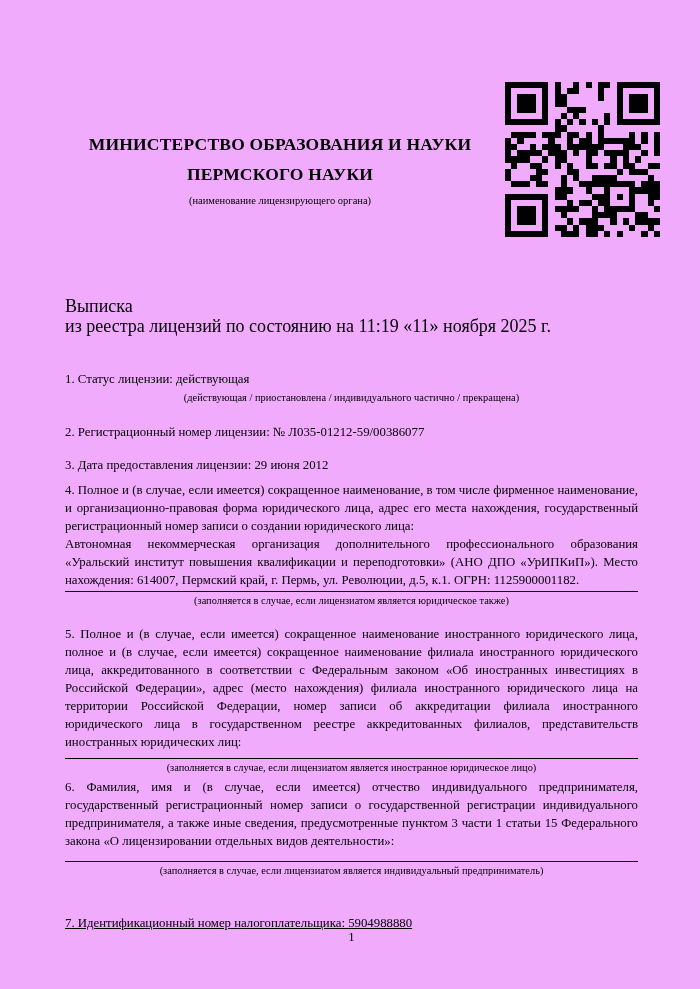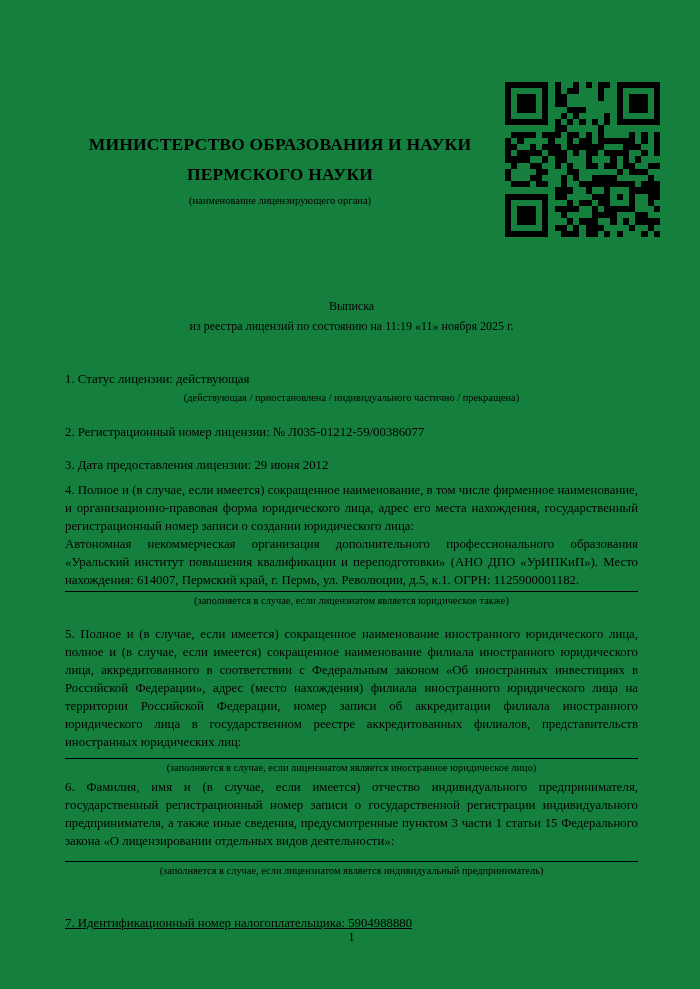--- a/index.html
+++ b/index.html
@@ -1,20 +1,20 @@
 <!DOCTYPE html>
 <html lang="ru"><head>
 <meta charset="utf-8">
 <style>
   html, body { margin: 0; padding: 0; background: #ffffff; }
   .page {
     position: relative;
     width: 700px;
     height: 989px;
-    background: #15803d;
+    background: #f0abfc;
     color: #000000;
     font-family: "Liberation Serif", "DejaVu Serif", serif;
     overflow: hidden;
   }
   .abs { position: absolute; left: 65px; right: 62px; }
 
   
   .ministry {
     position: absolute;
     left: 65px; top: 129px;
@@ -35,22 +35,22 @@
   .qr {
     position: absolute;
     left: 505px; top: 82px;
     width: 155px; height: 155px;
   }
   .qr svg rect { fill: #000000; }
 
   
   .doc-title {
     top: 296px;
-    text-align: center;
-    font-size: 12px;
+    text-align: left;
+    font-size: 18px;
     line-height: 20px;
   }
 
   
   .line { font-size: 12.8px; line-height: 18px; }
   .just { text-align: justify; }
   .caption {
     font-size: 10.4px;
     line-height: 13px;
     text-align: center;

